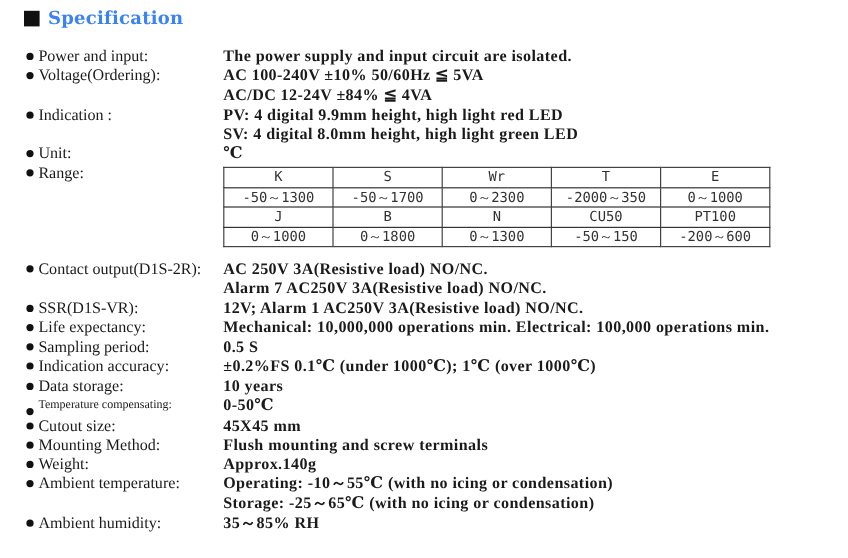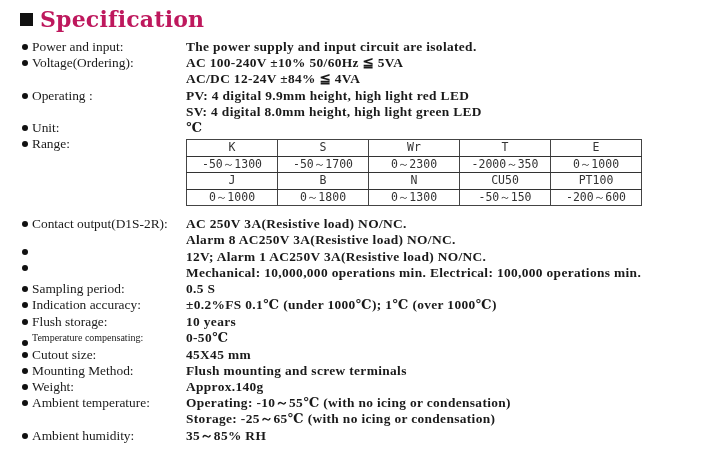--- a/index.html
+++ b/index.html
@@ -4,21 +4,21 @@
 <style>
   html, body { margin: 0; padding: 0; background: #ffffff; }
   body {
     width: 707px; height: 465px; position: relative; overflow: hidden;
     font-family: "Liberation Serif", "DejaVu Serif", serif;
     color: #1a1a1a;
   }
   .title {
     position: absolute; left: 20px; top: 6px;
     font-family: "DejaVu Serif", serif; font-weight: bold;
-    font-size: 22px; letter-spacing: 0.2px; color: #be185d;
+    font-size: 15px; letter-spacing: 0.2px; color: #3b82f6;
     display: flex; align-items: center;
   }
   .title .sq {
     display: inline-block; width: 13px; height: 13px; background: #111;
     margin-right: 7px;
   }
   .row {
     position: absolute; left: 22px; height: 16px; line-height: 16px;
     font-size: 13.4px; white-space: nowrap;
   }
@@ -66,21 +66,21 @@
     </span>
   <span class="value">AC 100-240V ±10%  50/60Hz  ≦ 5VA</span>
 </div>
 <div class="row" style="top:71px">
   <span class="value">AC/DC 12-24V ±84%  ≦ 4VA</span>
 </div>
 
 <div class="row" style="top:88px">
   <span class="label">
       <span class="bullet"></span>
-      <span>Operating :</span>
+      <span>Indication :</span>
     </span>
   <span class="value">PV: 4 digital 9.9mm height, high light red LED</span>
 </div>
 <div class="row" style="top:104px">
   <span class="value">SV: 4 digital 8.0mm height, high light green LED</span>
 </div>
 
 <div class="row" style="top:120px">
   <span class="label">
       <span class="bullet"></span>
@@ -130,33 +130,35 @@
   </table>
 
 <div class="row" style="top:216px">
   <span class="label">
       <span class="bullet"></span>
       <span>Contact output(D1S-2R):</span>
     </span>
   <span class="value">AC 250V 3A(Resistive load)   NO/NC.</span>
 </div>
 <div class="row" style="top:232px">
-  <span class="value">Alarm 8  AC250V 3A(Resistive load) NO/NC.</span>
+  <span class="value">Alarm 7  AC250V 3A(Resistive load) NO/NC.</span>
 </div>
 
 <div class="row" style="top:249px">
   <span class="label">
       <span class="bullet"></span>
+      <span>SSR(D1S-VR):</span>
     </span>
   <span class="value">12V; Alarm 1  AC250V 3A(Resistive load) NO/NC.</span>
 </div>
 
 <div class="row" style="top:265px">
   <span class="label">
       <span class="bullet"></span>
+      <span>Life expectancy:</span>
     </span>
   <span class="value">Mechanical: 10,000,000 operations min.    Electrical: 100,000 operations min.</span>
 </div>
 
 <div class="row" style="top:281px">
   <span class="label">
       <span class="bullet"></span>
       <span>Sampling period:</span>
     </span>
   <span class="value">0.5 S</span>
@@ -166,21 +168,21 @@
   <span class="label">
       <span class="bullet"></span>
       <span>Indication accuracy:</span>
     </span>
   <span class="value">±0.2%FS    0.1℃ (under 1000℃);   1℃ (over 1000℃)</span>
 </div>
 
 <div class="row" style="top:314px">
   <span class="label">
       <span class="bullet"></span>
-      <span>Flush storage:</span>
+      <span>Data storage:</span>
     </span>
   <span class="value">10 years</span>
 </div>
 
 <div class="row" style="top:330px">
   <span class="label small">
       <span class="bullet"></span>
       <span>Temperature compensating:</span>
     </span>
   <span class="value">0-50℃</span>

